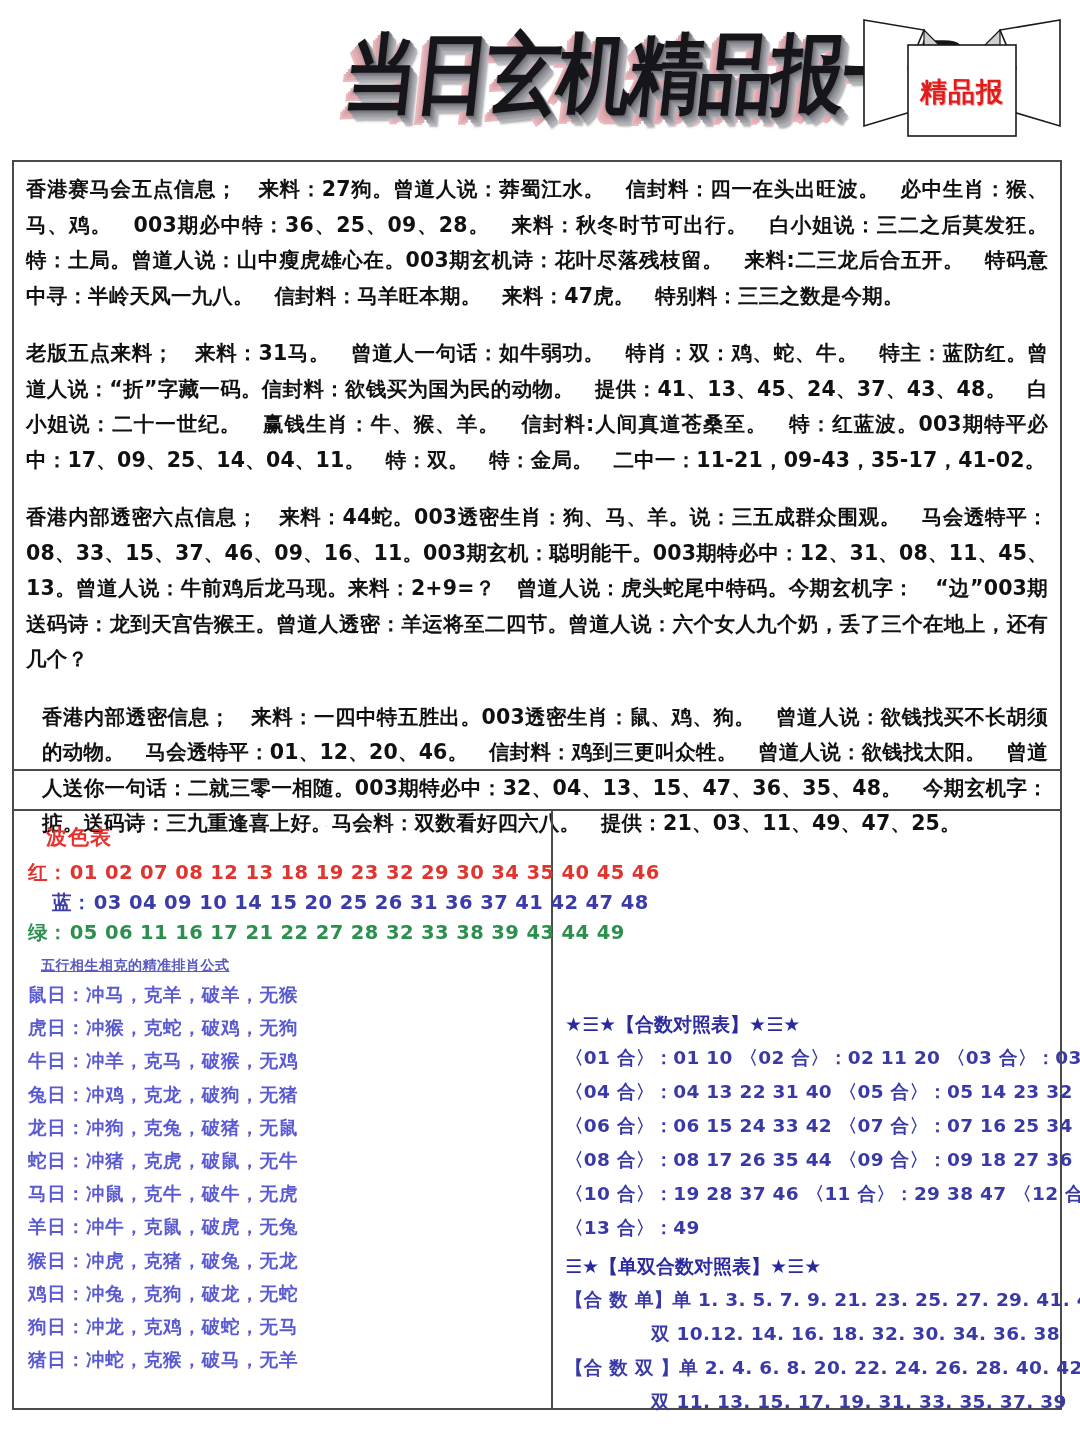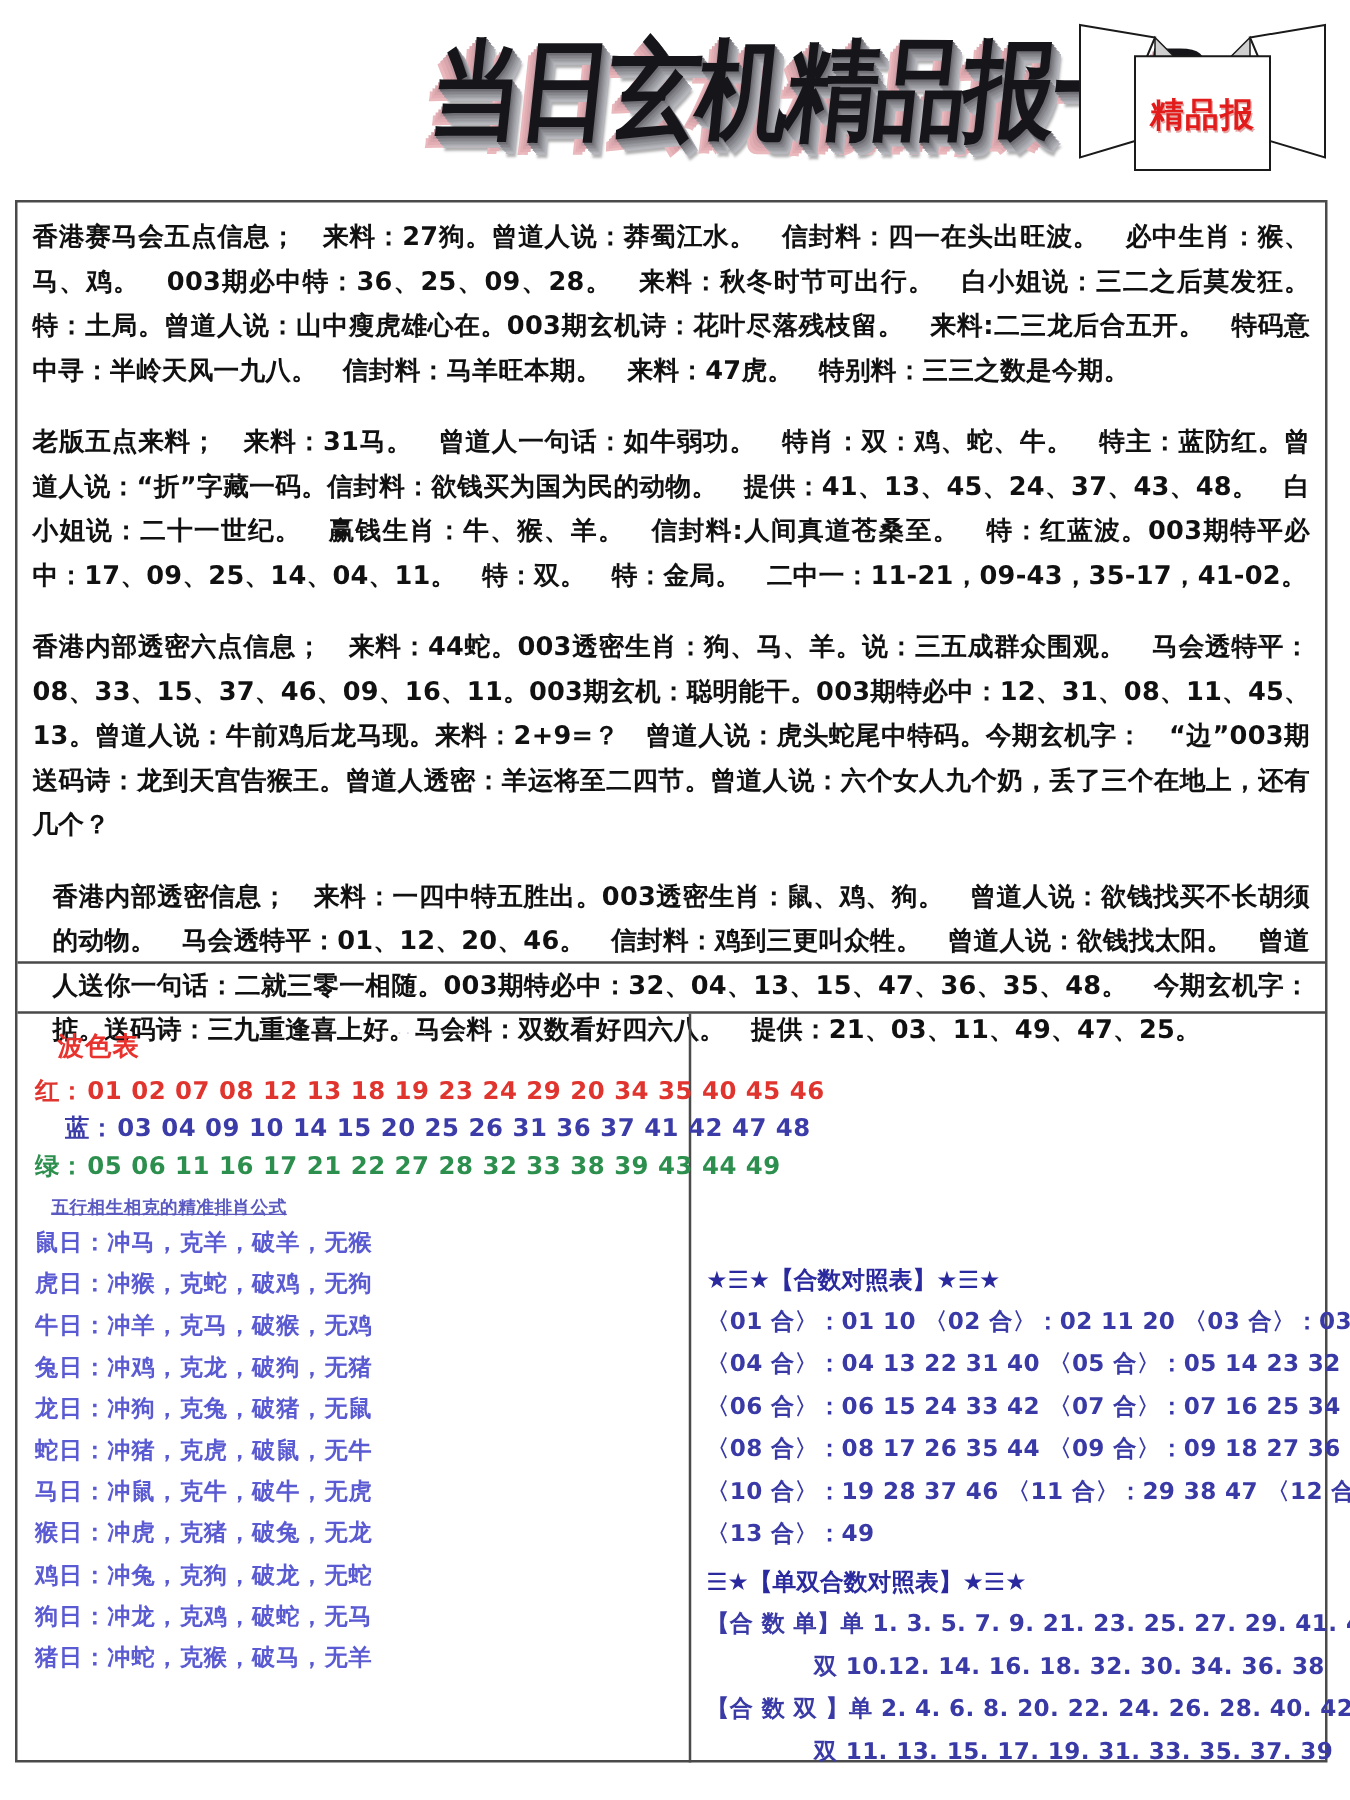--- a/index.html
+++ b/index.html
@@ -251,39 +251,40 @@
   </div>
 
   <div class="spacer-cell"></div>
 
   <div class="bottom-cells">
 
     <div class="bottom-left">
       <div class="wave-title">波色表</div>
 
       <div class="wave-row c-red">
-        <span class="lbl">红：</span><span>01 02 07 08 12 13 18 19 23 24 29 20 34 35 40 45 46</span>
+        <span class="lbl">红：</span><span>01 02 07 08 12 13 18 19 23 32 29 30 34 35 40 45 46</span>
       </div>
       <div class="wave-row c-blue">
         <span class="lbl">蓝：</span><span>03 04 09 10 14 15 20 25 26 31 36 37 41 42 47 48</span>
       </div>
       <div class="wave-row c-green">
         <span class="lbl">绿：</span><span>05 06 11 16 17 21 22 27 28 32 33 38 39 43 44 49</span>
       </div>
 
       <div class="formula-title">五行相生相克的精准排肖公式</div>
       <div class="watermark">. .. . . .. .</div>
 
       <div class="zodiac-line">鼠日：冲马，克羊，破羊，无猴</div>
       <div class="zodiac-line">虎日：冲猴，克蛇，破鸡，无狗</div>
       <div class="zodiac-line">牛日：冲羊，克马，破猴，无鸡</div>
       <div class="zodiac-line">兔日：冲鸡，克龙，破狗，无猪</div>
       <div class="zodiac-line">龙日：冲狗，克兔，破猪，无鼠</div>
       <div class="zodiac-line">蛇日：冲猪，克虎，破鼠，无牛</div>
       <div class="zodiac-line">马日：冲鼠，克牛，破牛，无虎</div>
+      <div class="zodiac-line">羊日：冲牛，克鼠，破虎，无兔</div>
       <div class="zodiac-line">猴日：冲虎，克猪，破兔，无龙</div>
       <div class="zodiac-line">鸡日：冲兔，克狗，破龙，无蛇</div>
       <div class="zodiac-line">狗日：冲龙，克鸡，破蛇，无马</div>
       <div class="zodiac-line">猪日：冲蛇，克猴，破马，无羊</div>
     </div>
 
     <div class="bottom-right">
       <div class="rt-block">
         <div class="rt-heading star">★☰★【合数对照表】★☰★</div>
         <div class="rt-line">〈01 合〉：01 10  〈02 合〉：02 11 20 〈03 合〉：03 12 21 30</div>

